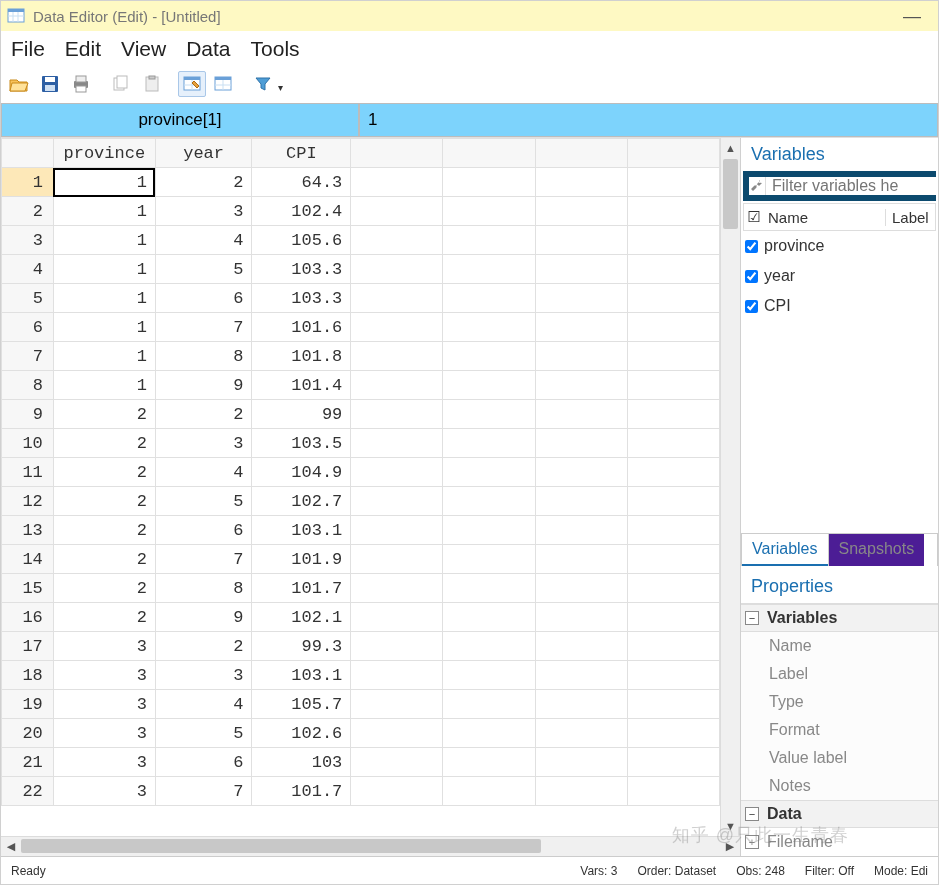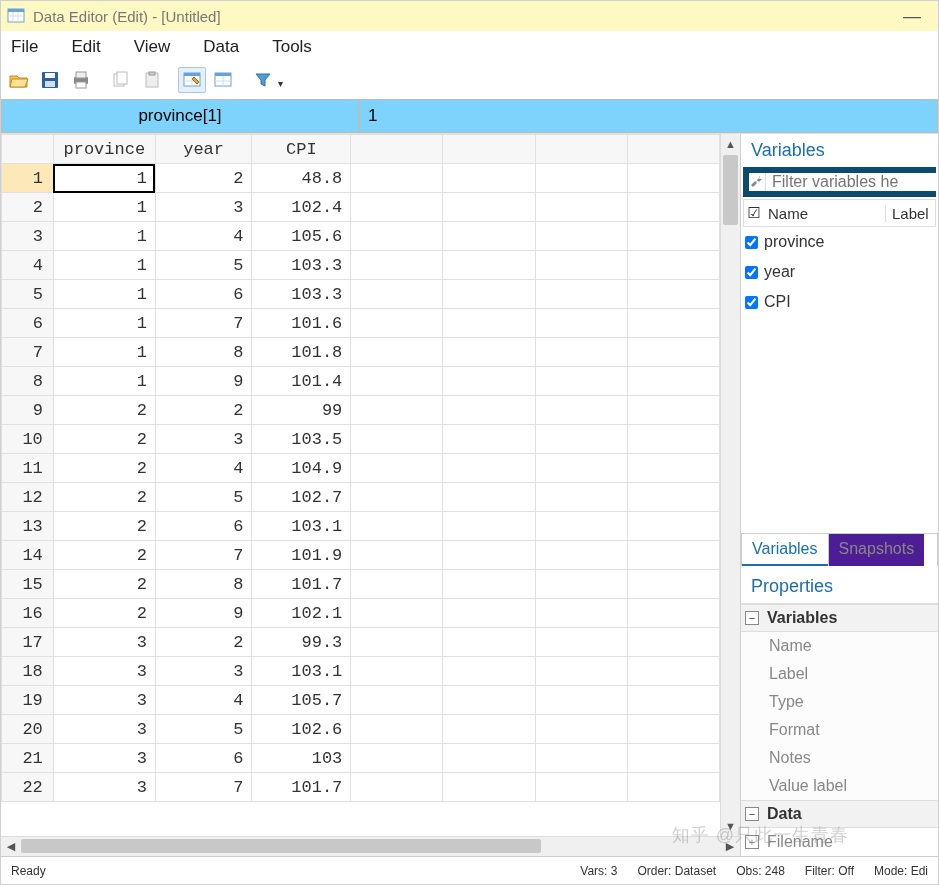--- a/index.html
+++ b/index.html
@@ -23,23 +23,23 @@
     padding: 0 6px;
     background: #fef9c3;
     border-bottom: 0;
   }
   .titlebar .app-icon { width: 18px; height: 18px; margin-right: 8px; display:flex;}
   .titlebar .title { color: #777; font-size: 15px; flex:1;}
   .titlebar .win-btn { width:40px; text-align:center; color:#555; font-size:18px;}
   
   .menubar {
     display: flex;
-    gap: 33px;
+    gap: 20px;
     padding: 6px 0 8px 10px;
-    font-size: 17px;
+    font-size: 21px;
     color: #222;
   }
   .menubar span { cursor: default; }
   
   .toolbar {
     display: flex;
     align-items: center;
     gap: 3px;
     padding: 2px 4px 6px 4px;
   }
@@ -309,21 +309,21 @@
                 <th class="colh">CPI</th>
                 <th class="empty"></th>
                 <th class="empty"></th>
                 <th class="empty"></th>
                 <th class="empty"></th>
               </tr>
               <tr class=" sel">
                 <td class="rownum">1</td>
                 <td class="val sel-cell">1</td>
                 <td class="val">2</td>
-                <td class="val">48.8</td>
+                <td class="val">64.3</td>
                 <td></td>
                 <td></td>
                 <td></td>
                 <td></td>
               </tr>
               <tr class="">
                 <td class="rownum">2</td>
                 <td class="val">1</td>
                 <td class="val">3</td>
                 <td class="val">102.4</td>
@@ -591,22 +591,22 @@
       <h3>Properties</h3>
       <div class="proptree" id="proptree">
           <div class="node grp">
     <span class="toggle">−</span>
     <span>Variables</span>
           </div>
           <div class="node leaf">Name</div>
           <div class="node leaf">Label</div>
           <div class="node leaf">Type</div>
           <div class="node leaf">Format</div>
+          <div class="node leaf">Value label</div>
           <div class="node leaf">Notes</div>
-          <div class="node leaf">Value label</div>
           <div class="node grp">
      <span class="toggle">−</span>
      <span>Data</span>
           </div>
    <div class="node" style="padding-left:4px;color:#888">
      <span class="toggle">+</span>
      <span>Filename</span>
           </div>
         </div>
     </div>

